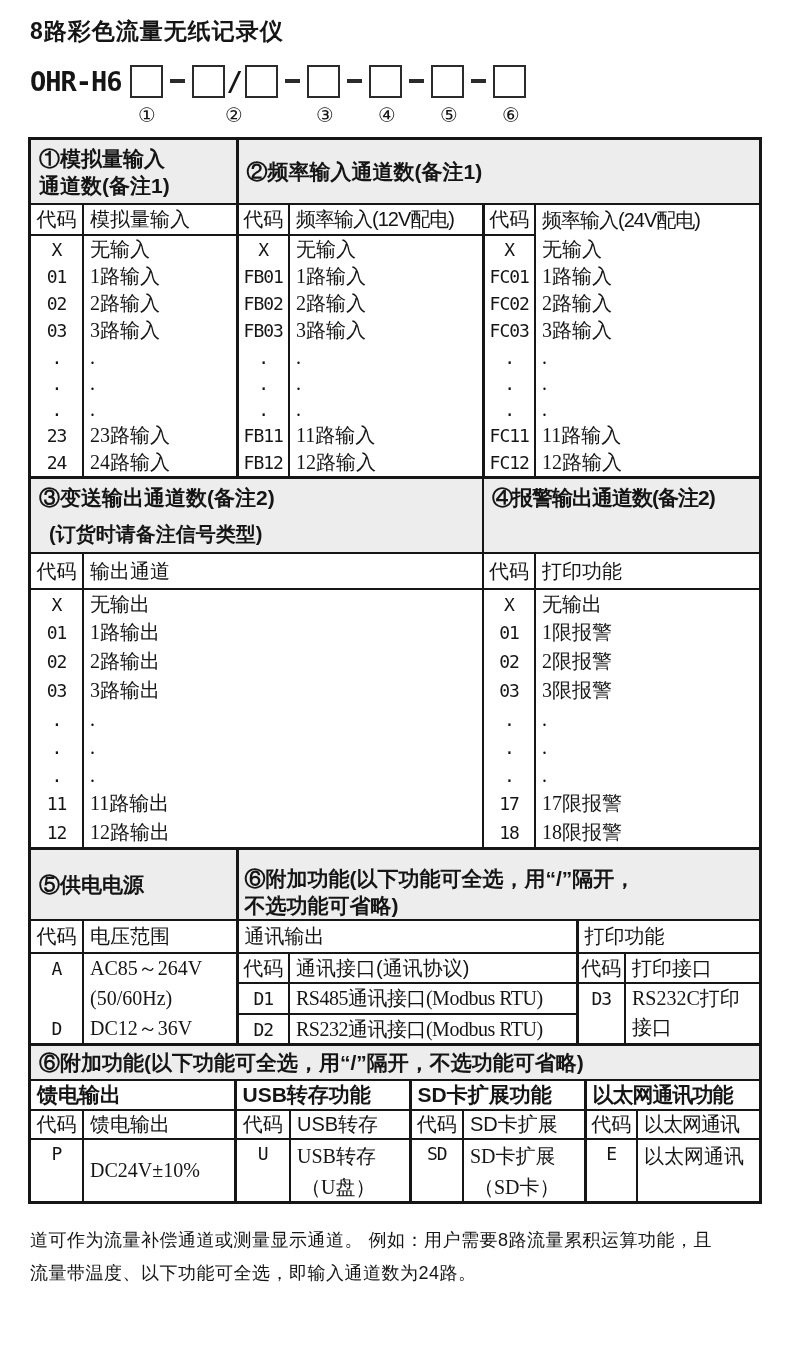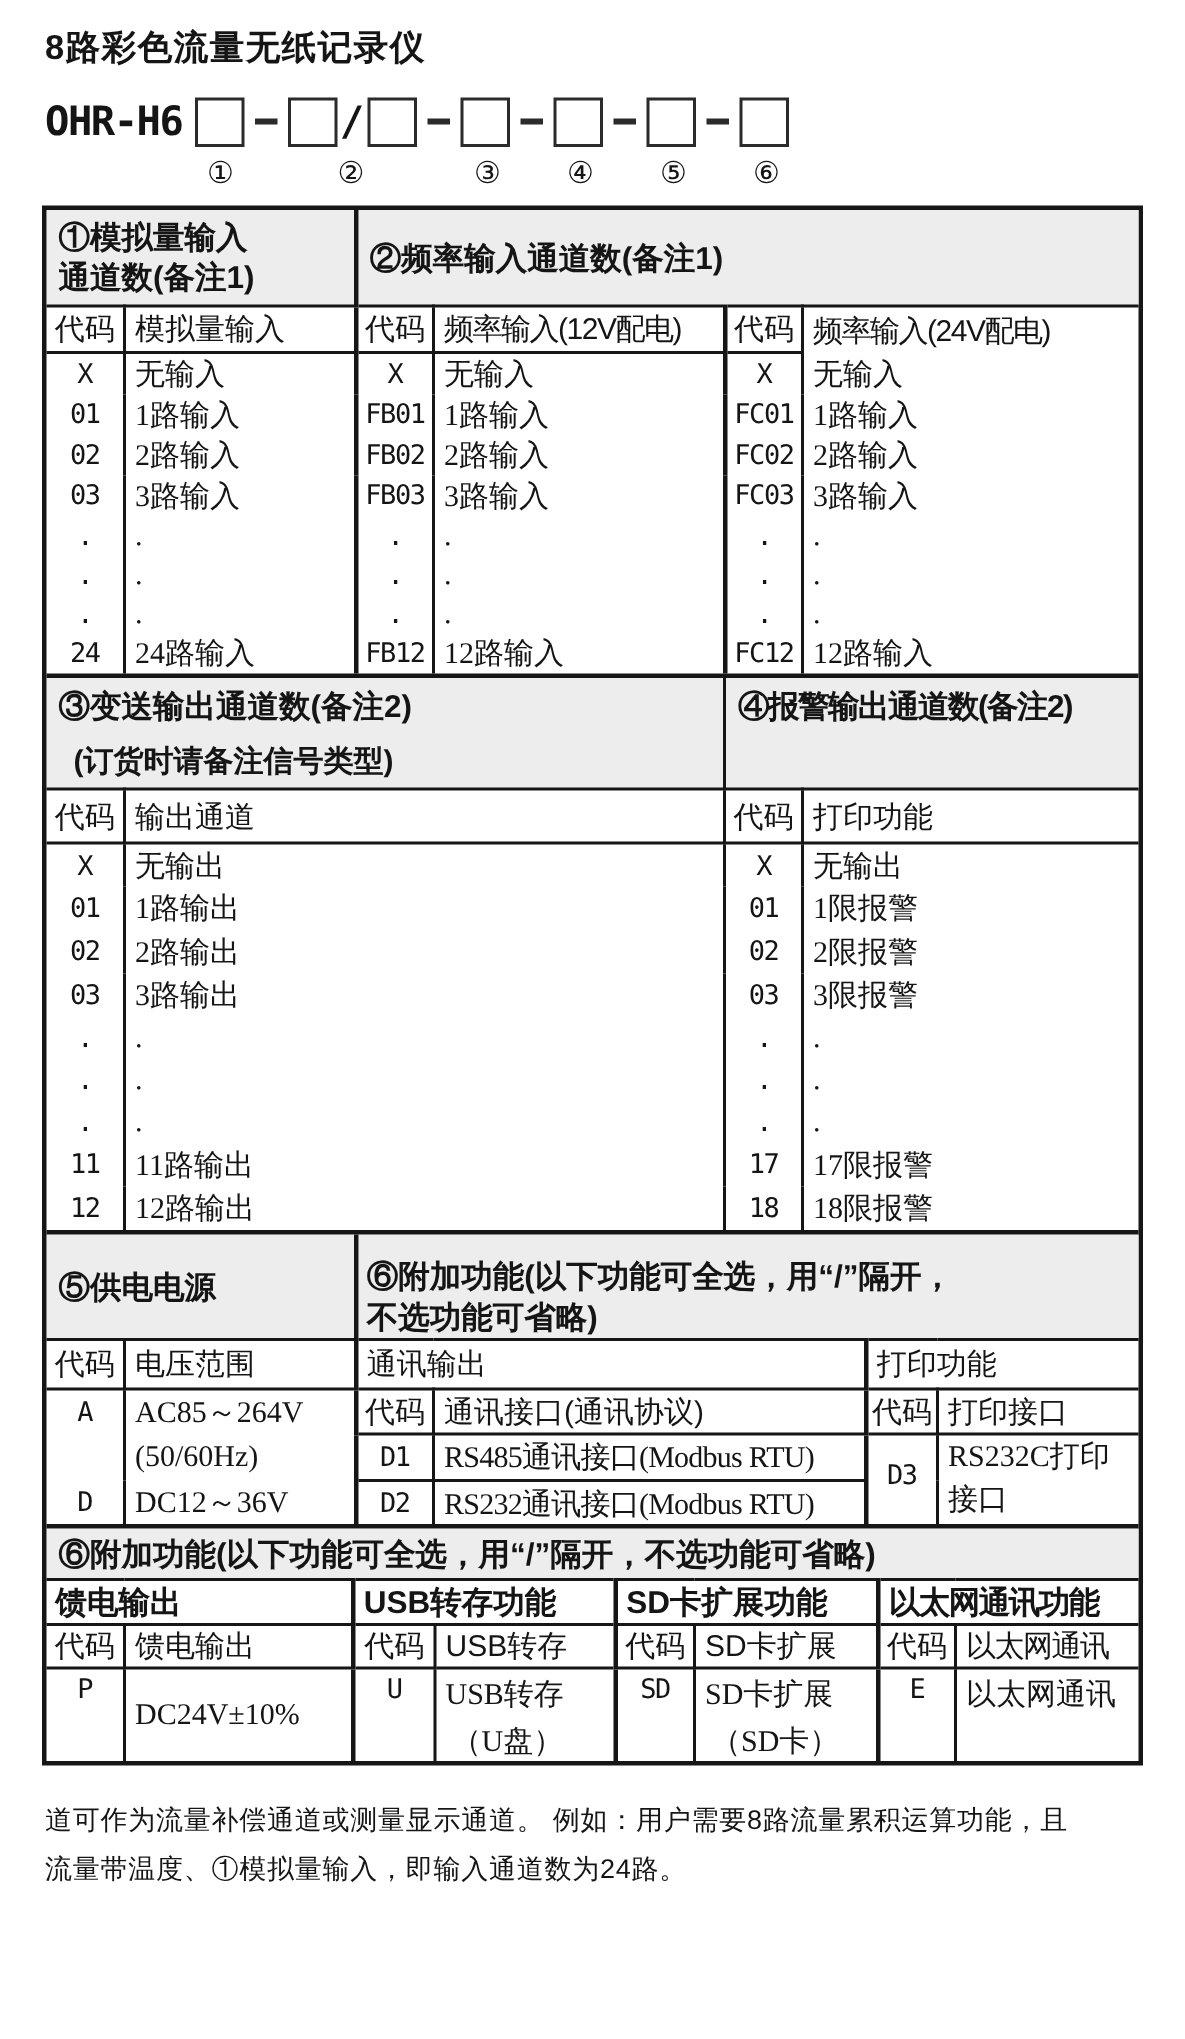--- a/index.html
+++ b/index.html
@@ -142,20 +142,28 @@
         </tr>
     <tr style="height:26px">
           <td class="code r2">.</td>
           <td class="desc r3">.</td>
           <td class="code r2">.</td>
           <td class="desc r3">.</td>
           <td class="code r2">.</td>
           <td class="desc">.</td>
         </tr>
     <tr style="height:27px">
+          <td class="code r2">23</td>
+          <td class="desc r3">23路输入</td>
+          <td class="code r2">FB11</td>
+          <td class="desc r3">11路输入</td>
+          <td class="code r2">FC11</td>
+          <td class="desc">11路输入</td>
+        </tr>
+    <tr style="height:27px">
           <td class="code r2">24</td>
           <td class="desc r3">24路输入</td>
           <td class="code r2">FB12</td>
           <td class="desc r3">12路输入</td>
           <td class="code r2">FC12</td>
           <td class="desc">12路输入</td>
         </tr>
   </tbody>
     </table>
 
@@ -272,21 +280,21 @@
       <td class="colh r2 bb2" style="text-align:center">代码</td>
       <td class="colh r3 bb2 pl6">通讯接口(通讯协议)</td>
       <td class="colh r2 bb2" style="text-align:center">代码</td>
       <td class="colh bb2 pl6">打印接口</td>
     </tr>
     <tr style="height:31px">
       <td class="code r2"></td>
       <td class="desc r3">(50/60Hz)</td>
       <td class="code r2 bb2">D1</td>
       <td class="desc r3 bb2" style="letter-spacing:-0.5px">RS485通讯接口(Modbus RTU)</td>
-      <td rowspan="2" class="code r2 top" style="padding-top:16px">D3</td>
+      <td rowspan="2" class="code r2 top" style="padding-top:4px">D3</td>
       <td rowspan="2" class="desc top" style="line-height:29px">RS232C打印接口</td>
     </tr>
     <tr style="height:29px">
       <td class="code r2">D</td>
       <td class="desc r3">DC12～36V</td>
       <td class="code r2">D2</td>
       <td class="desc r3" style="letter-spacing:-0.5px">RS232通讯接口(Modbus RTU)</td>
     </tr>
   </tbody>
     </table>
@@ -340,14 +348,14 @@
       <td class="code r2 top" style="padding-top:3px">E</td>
       <td class="desc top" style="padding-top:3px">以太网通讯</td>
     </tr>
   </tbody>
     </table>
 
 </div>
 
 <div class="notes">
   <div>道可作为流量补偿通道或测量显示通道。 例如：用户需要8路流量累积运算功能，且</div>
-  <div>流量带温度、①模拟量输入，即输入通道数为24路。</div>
+  <div>流量带温度、以下功能可全选，即输入通道数为24路。</div>
 </div>
 
 </body></html>

